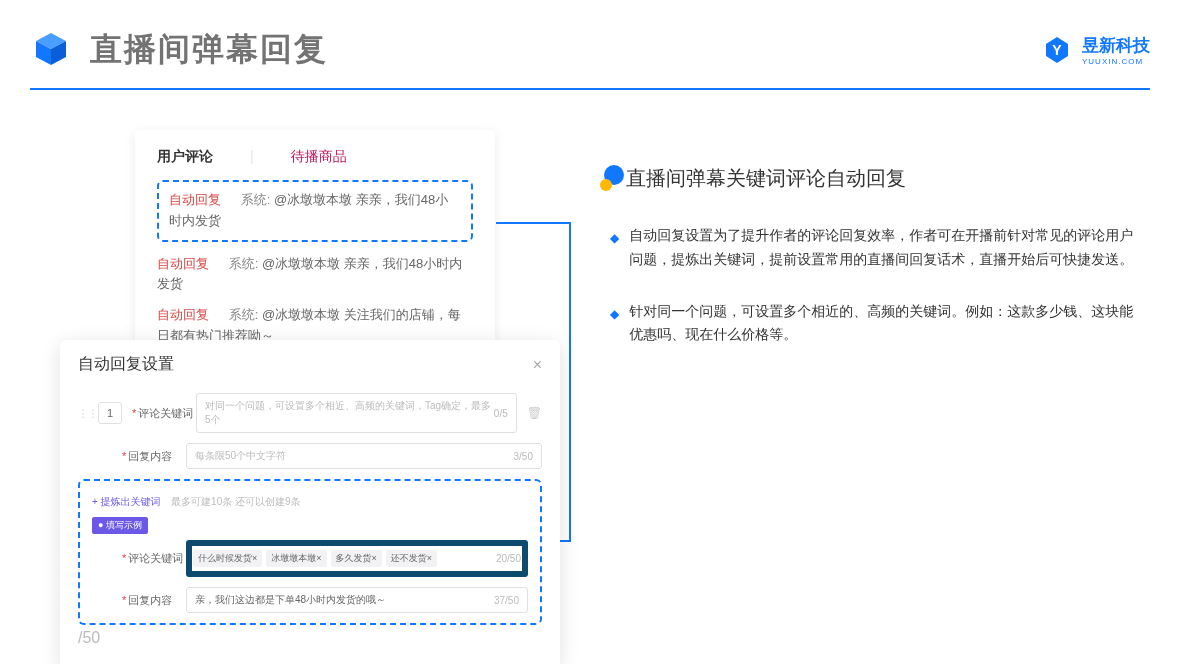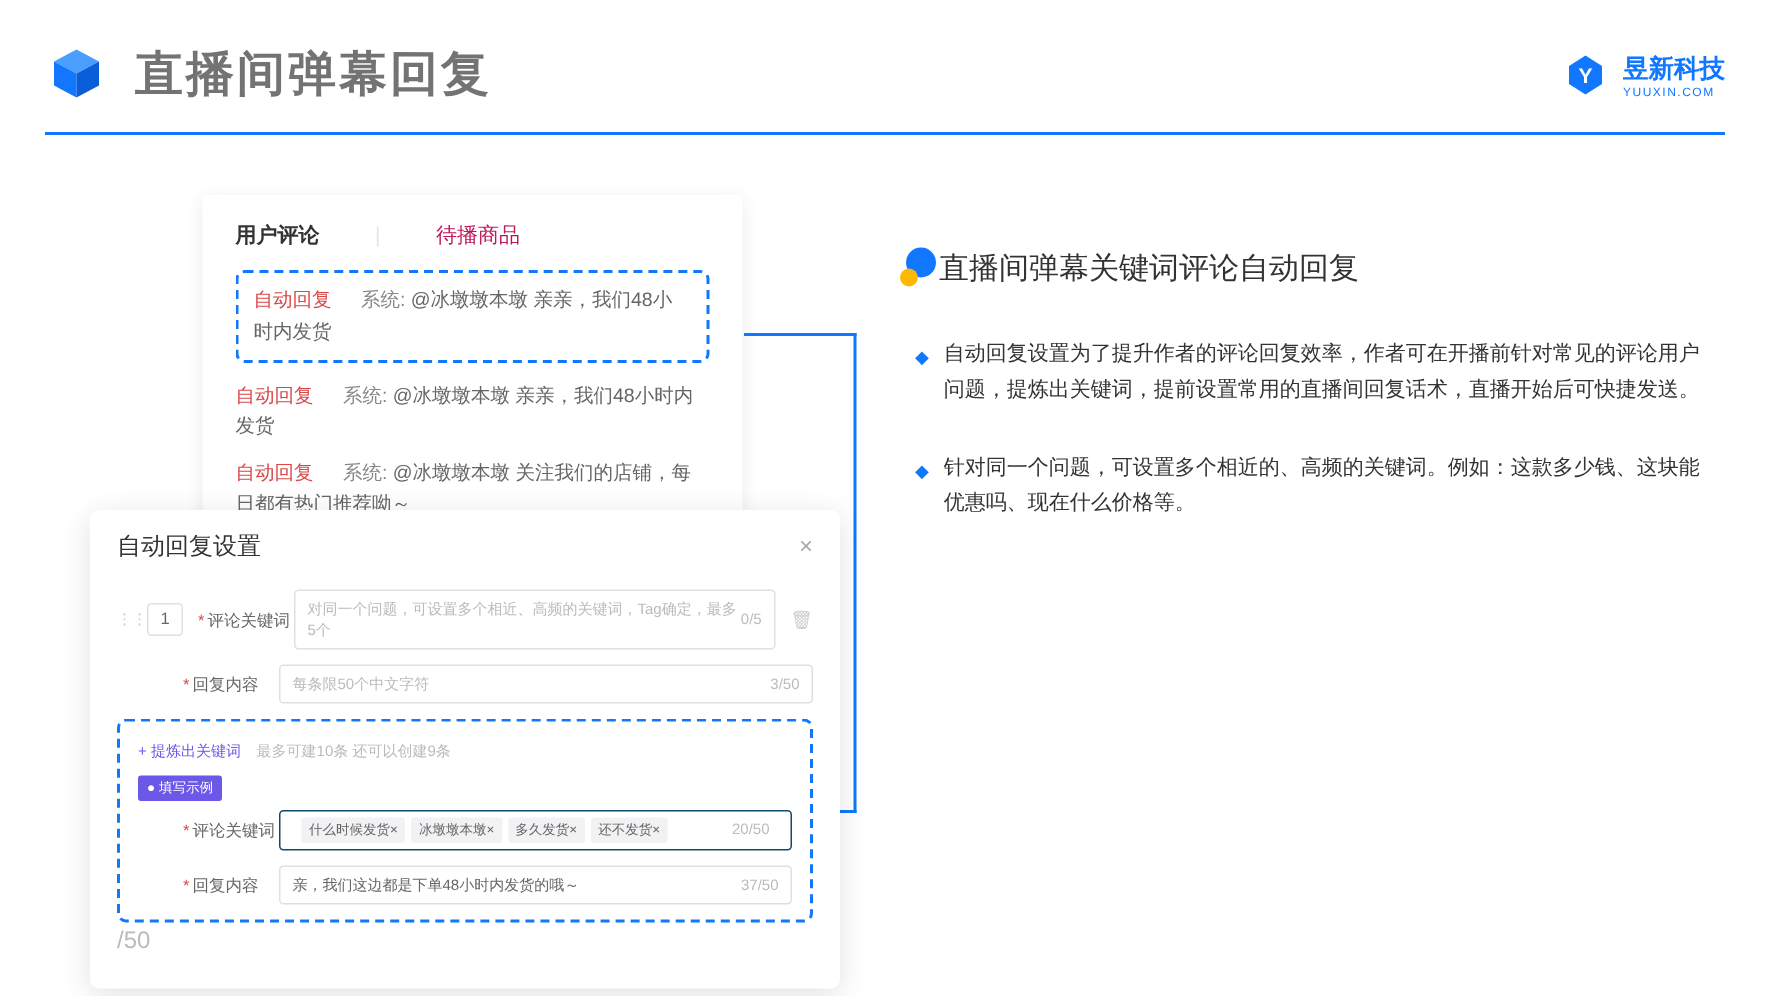--- a/index.html
+++ b/index.html
@@ -32,21 +32,21 @@
 .drag-dots{color:#ccc;font-size:10px;width:10px}
 .star{color:#d94848;margin-right:2px}
 .field-label{color:#666;white-space:nowrap;width:54px}
 .field-input{border:1px solid #e0e0e0;border-radius:3px;padding:5px 8px;flex:1;display:flex;align-items:center;justify-content:space-between;color:#bbb;font-size:10px}
 .counter{color:#bbb;font-size:10px}
 .trash{color:#ccc;font-size:12px}
 .section2{border:2px dashed #1177ff;border-radius:6px;padding:10px 12px;margin-top:8px}
 .add-link{color:#6b58e6;font-size:10px}
 .hint{color:#bbb;font-size:10px;margin-left:6px}
 .example-badge{background:#6b58e6;color:#fff;font-size:9px;padding:2px 6px;border-radius:2px;display:inline-block;margin:8px 0 6px}
-.tag-input{border:1px solid #0c4a6e;border-radius:3px;padding:4px 14px;display:flex;align-items:center;gap:4px;flex:1;flex-wrap:wrap}
+.tag-input{border:6px solid #0c4a6e;border-radius:3px;padding:4px 1px;display:flex;align-items:center;gap:4px;flex:1;flex-wrap:wrap}
 .tag{background:#f2f2f5;color:#666;font-size:9px;padding:2px 5px;border-radius:2px}
 .right-panel{position:absolute;left:600px;top:35px;width:540px}
 .section-title{display:flex;align-items:flex-start;gap:0;margin-bottom:32px}
 .bubble-icon{width:26px;height:26px;position:relative}
 .bubble-icon .c1{position:absolute;width:20px;height:20px;background:#1177ff;border-radius:50%;top:0;left:4px}
 .bubble-icon .c2{position:absolute;width:12px;height:12px;background:#ffb800;border-radius:50%;bottom:0;left:0}
 .section-title-text{font-size:20px;color:#333;font-weight:500}
 .bullet-list{padding-left:10px}
 .bullet-item{display:flex;gap:10px;margin-bottom:28px;font-size:14px;line-height:1.7;color:#333}
 .diamond{color:#1177ff;font-size:12px;margin-top:4px}

